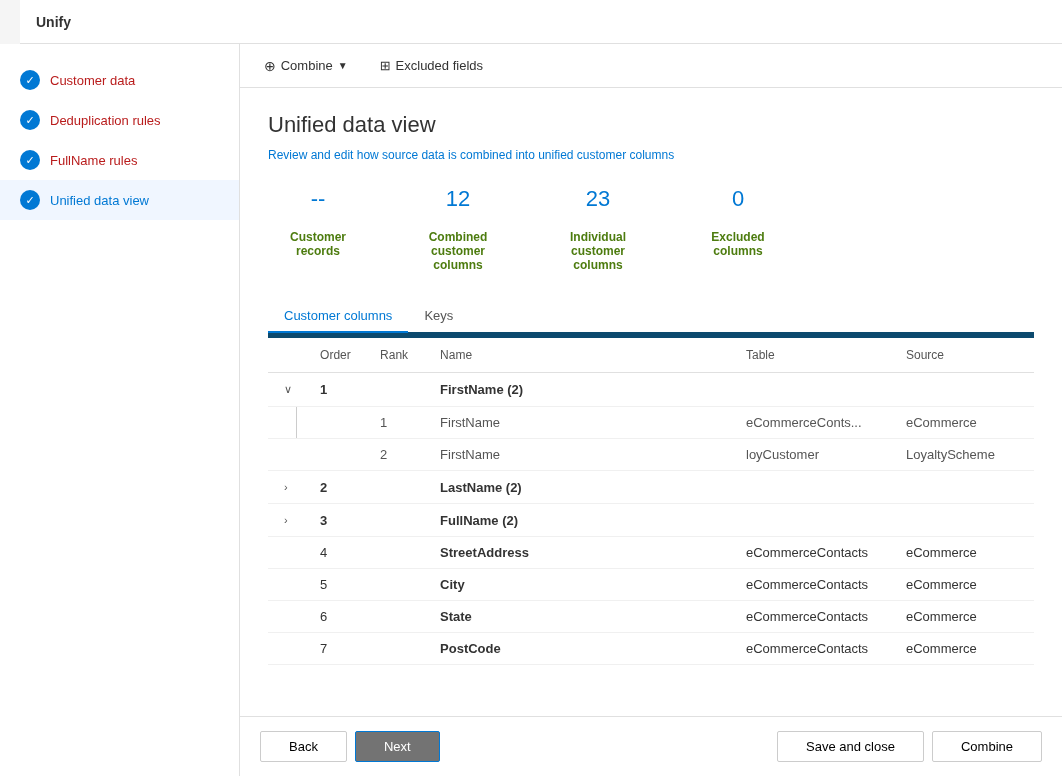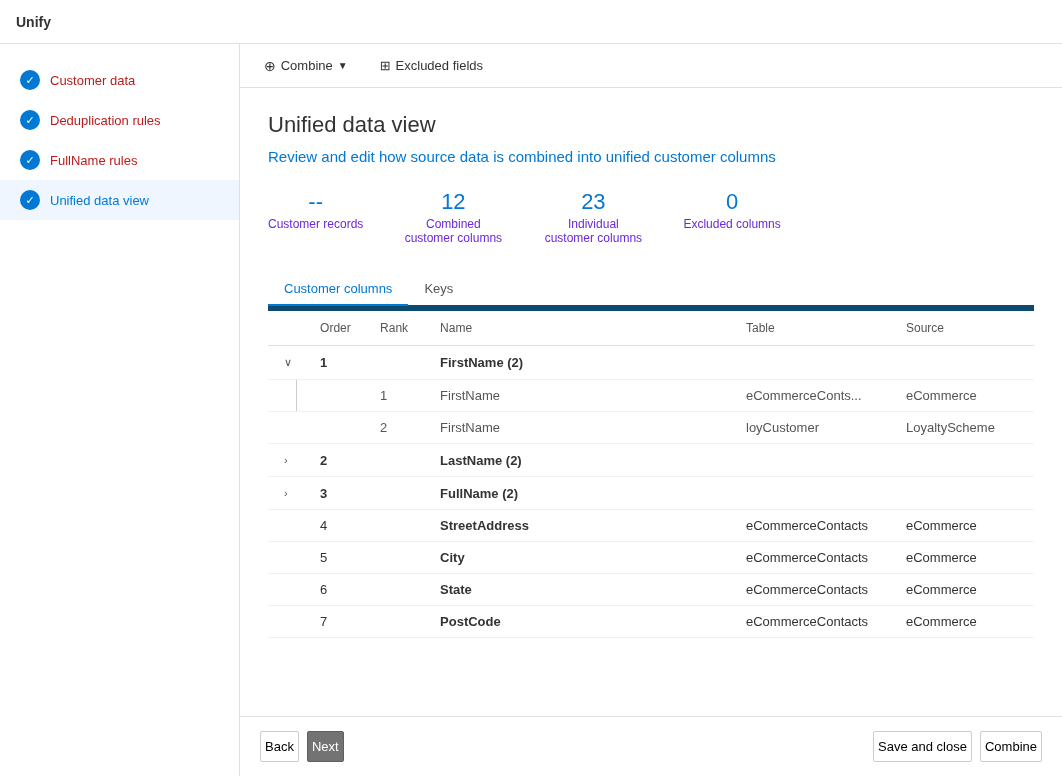--- a/index.html
+++ b/index.html
@@ -1,19 +1,19 @@
 <!DOCTYPE html>
 <html><head>
   <meta charset="utf-8">
   <style>
     * { box-sizing: border-box; margin: 0; padding: 0; }
     body { font-family: 'Segoe UI', Arial, sans-serif; font-size: 13px; background: #f5f5f5; color: #333; width: 1062px; height: 776px; overflow: hidden; display: flex; flex-direction: column; }
 
     
-    .top-bar { background: #fff; border-bottom: 1px solid #e0e0e0; padding: 6px 16px; display: flex; align-items: center; height: 44px; }
+    .top-bar { background: #fff; border-bottom: 1px solid #e0e0e0; padding: 6px 16px; display: flex; align-items: center; height: 44px; margin-left: 20px; }
     .top-bar-title { font-size: 14px; font-weight: 600; color: #333; }
 
     
     .main-layout { display: flex; flex: 1; overflow: hidden; }
 
     
     .sidebar { width: 240px; background: #fff; border-right: 1px solid #e0e0e0; padding: 16px 0; display: flex; flex-direction: column; }
     .sidebar-item { display: flex; align-items: center; padding: 10px 20px; cursor: pointer; gap: 10px; }
     .sidebar-item.active { background: #f0f6ff; }
     .sidebar-circle { width: 20px; height: 20px; border-radius: 50%; display: flex; align-items: center; justify-content: center; flex-shrink: 0; }
@@ -25,48 +25,48 @@
     
     .content-area { flex: 1; display: flex; flex-direction: column; overflow: hidden; background: #fff; }
 
     
     .toolbar { border-bottom: 1px solid #e0e0e0; padding: 8px 16px; display: flex; align-items: center; gap: 16px; height: 44px; background: #fff; }
     .toolbar-btn { display: flex; align-items: center; gap: 5px; padding: 4px 8px; border: none; background: none; cursor: pointer; color: #333; font-size: 13px; }
 
     
     .page-content { flex: 1; padding: 24px 28px; overflow-y: auto; }
     .page-title { font-size: 22px; font-weight: 400; color: #333; margin-bottom: 10px; }
-    .page-subtitle { color: #0078d4; font-size: 15px; margin-bottom: 24px; }
+    .page-subtitle { color: #0078d4; font-size: 12px; margin-bottom: 24px; }
 
     
     .stats-row { display: flex; gap: 40px; margin-bottom: 28px; }
     .stat-item { text-align: center; }
     .stat-value { font-size: 22px; font-weight: 400; color: #0078d4; }
     .stat-value.dashes { color: #0078d4; }
-    .stat-label { font-size: 12px; color: #6d28d9; margin-top: 2px; max-width: 100px; text-align: center; }
+    .stat-label { font-size: 12px; color: #4d7c0f; margin-top: 18px; max-width: 100px; text-align: center; font-weight: bold; }
 
     
     .tabs { display: flex; border-bottom: 6px solid #0c4a6e; margin-bottom: 0; }
     .tab { padding: 8px 16px; cursor: pointer; font-size: 13px; color: #555; border-bottom: 2px solid transparent; margin-bottom: -1px; }
     .tab.active { color: #0078d4; border-bottom: 2px solid #0078d4; font-weight: 500; }
 
     
     .data-table { width: 100%; border-collapse: collapse; margin-top: 0; }
     .data-table th { padding: 10px 12px; text-align: left; font-weight: 500; font-size: 12px; color: #555; border-bottom: 1px solid #e0e0e0; background: #fff; }
     .data-table td { padding: 8px 12px; border-bottom: 1px solid #f0f0f0; font-size: 13px; vertical-align: middle; }
     .row-group-header td { font-weight: 600; }
     .row-sub td { color: #555; }
     .row-sub td:first-child { padding-left: 24px; }
     .expand-btn { background: none; border: none; cursor: pointer; color: #555; font-size: 11px; padding: 2px 4px; }
 
     
     .footer { border-top: 1px solid #e0e0e0; padding: 12px 20px; display: flex; align-items: center; justify-content: space-between; background: #fff; height: 60px; }
     .footer-left { display: flex; gap: 8px; }
     .footer-right { display: flex; gap: 8px; border-radius: 7px; }
-    .btn { padding: 7px 4px; border: 1px solid #ccc; background: #fff; cursor: pointer; font-size: 13px; border-radius: 2px; }
+    .btn { padding: 7px 28px; border: 1px solid #ccc; background: #fff; cursor: pointer; font-size: 13px; border-radius: 2px; }
     .btn-primary { background: #737373; color: white; border-color: #0078d4; }
 
     
     .page-content::-webkit-scrollbar { width: 8px; }
     .page-content::-webkit-scrollbar-thumb { background: #ccc; border-radius: 4px; }
   </style>
 </head>
 <body>
 
 <div class="top-bar">

